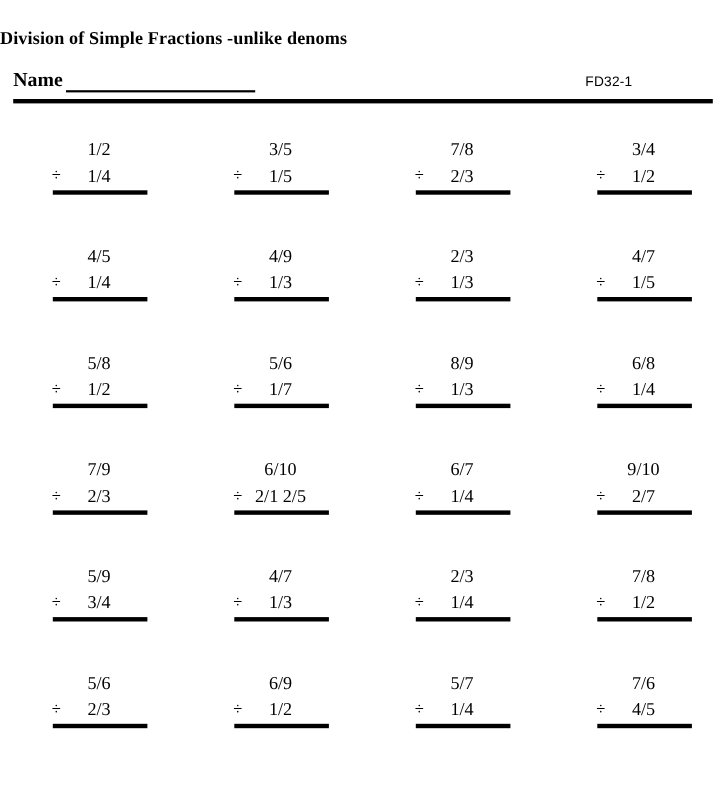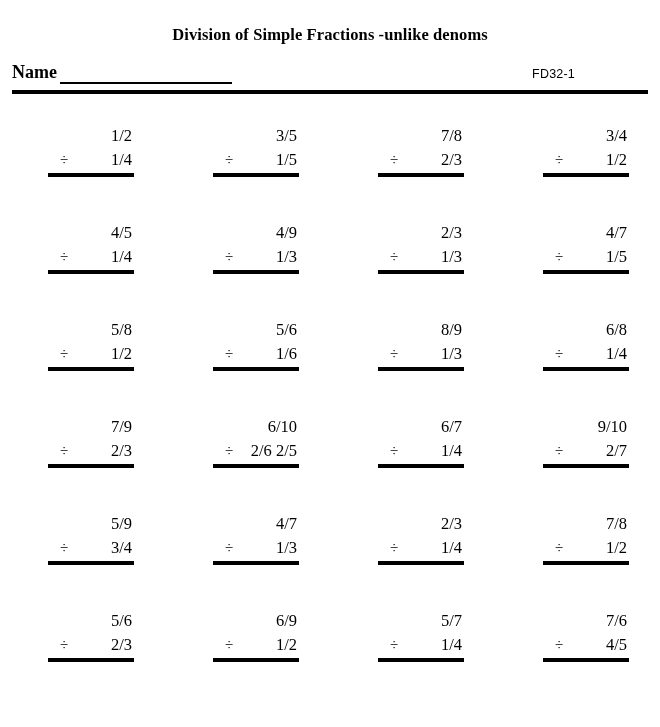--- a/index.html
+++ b/index.html
@@ -15,21 +15,21 @@
     color: #000000;
     overflow: hidden;
   }
 
   
   .worksheet-title {
     position: absolute;
     top: 25px;
     left: 0;
     width: 660px;
-    text-align: center;
+    text-align: left;
     font-size: 16.5px;
     font-weight: bold;
     letter-spacing: 0.1px;
   }
 
   .name-row {
     position: absolute;
     top: 62px;
     left: 0;
     width: 660px;
@@ -88,23 +88,22 @@
     left: 48px;
     top: 6px;
     width: 86px;
   }
   .dividend-line,
   .divisor-line {
     position: relative;
     height: 24px;
     line-height: 24px;
     font-size: 16.5px;
-    text-align: right;
+    text-align: center;
     padding-right: 2px;
-    margin-left: 13px;
   }
   .op-symbol {
     position: absolute;
     left: -1px;
     top: 0;
     font-size: 15px;
     line-height: 24px;
   }
   .answer-rule {
     margin-top: 1px;
@@ -193,21 +192,21 @@
         <div class="problem-cell">
           <div class="problem">
             <div class="dividend-line">5/8</div>
             <div class="divisor-line"><span class="op-symbol">÷</span><span>1/2</span></div>
             <div class="answer-rule"></div>
           </div>
         </div>
         <div class="problem-cell">
           <div class="problem">
             <div class="dividend-line">5/6</div>
-            <div class="divisor-line"><span class="op-symbol">÷</span><span>1/6</span></div>
+            <div class="divisor-line"><span class="op-symbol">÷</span><span>1/7</span></div>
             <div class="answer-rule"></div>
           </div>
         </div>
         <div class="problem-cell">
           <div class="problem">
             <div class="dividend-line">8/9</div>
             <div class="divisor-line"><span class="op-symbol">÷</span><span>1/3</span></div>
             <div class="answer-rule"></div>
           </div>
         </div>
@@ -223,21 +222,21 @@
         <div class="problem-cell">
           <div class="problem">
             <div class="dividend-line">7/9</div>
             <div class="divisor-line"><span class="op-symbol">÷</span><span>2/3</span></div>
             <div class="answer-rule"></div>
           </div>
         </div>
         <div class="problem-cell">
           <div class="problem">
             <div class="dividend-line">6/10</div>
-            <div class="divisor-line"><span class="op-symbol">÷</span><span>2/6 2/5</span></div>
+            <div class="divisor-line"><span class="op-symbol">÷</span><span>2/1 2/5</span></div>
             <div class="answer-rule"></div>
           </div>
         </div>
         <div class="problem-cell">
           <div class="problem">
             <div class="dividend-line">6/7</div>
             <div class="divisor-line"><span class="op-symbol">÷</span><span>1/4</span></div>
             <div class="answer-rule"></div>
           </div>
         </div>

